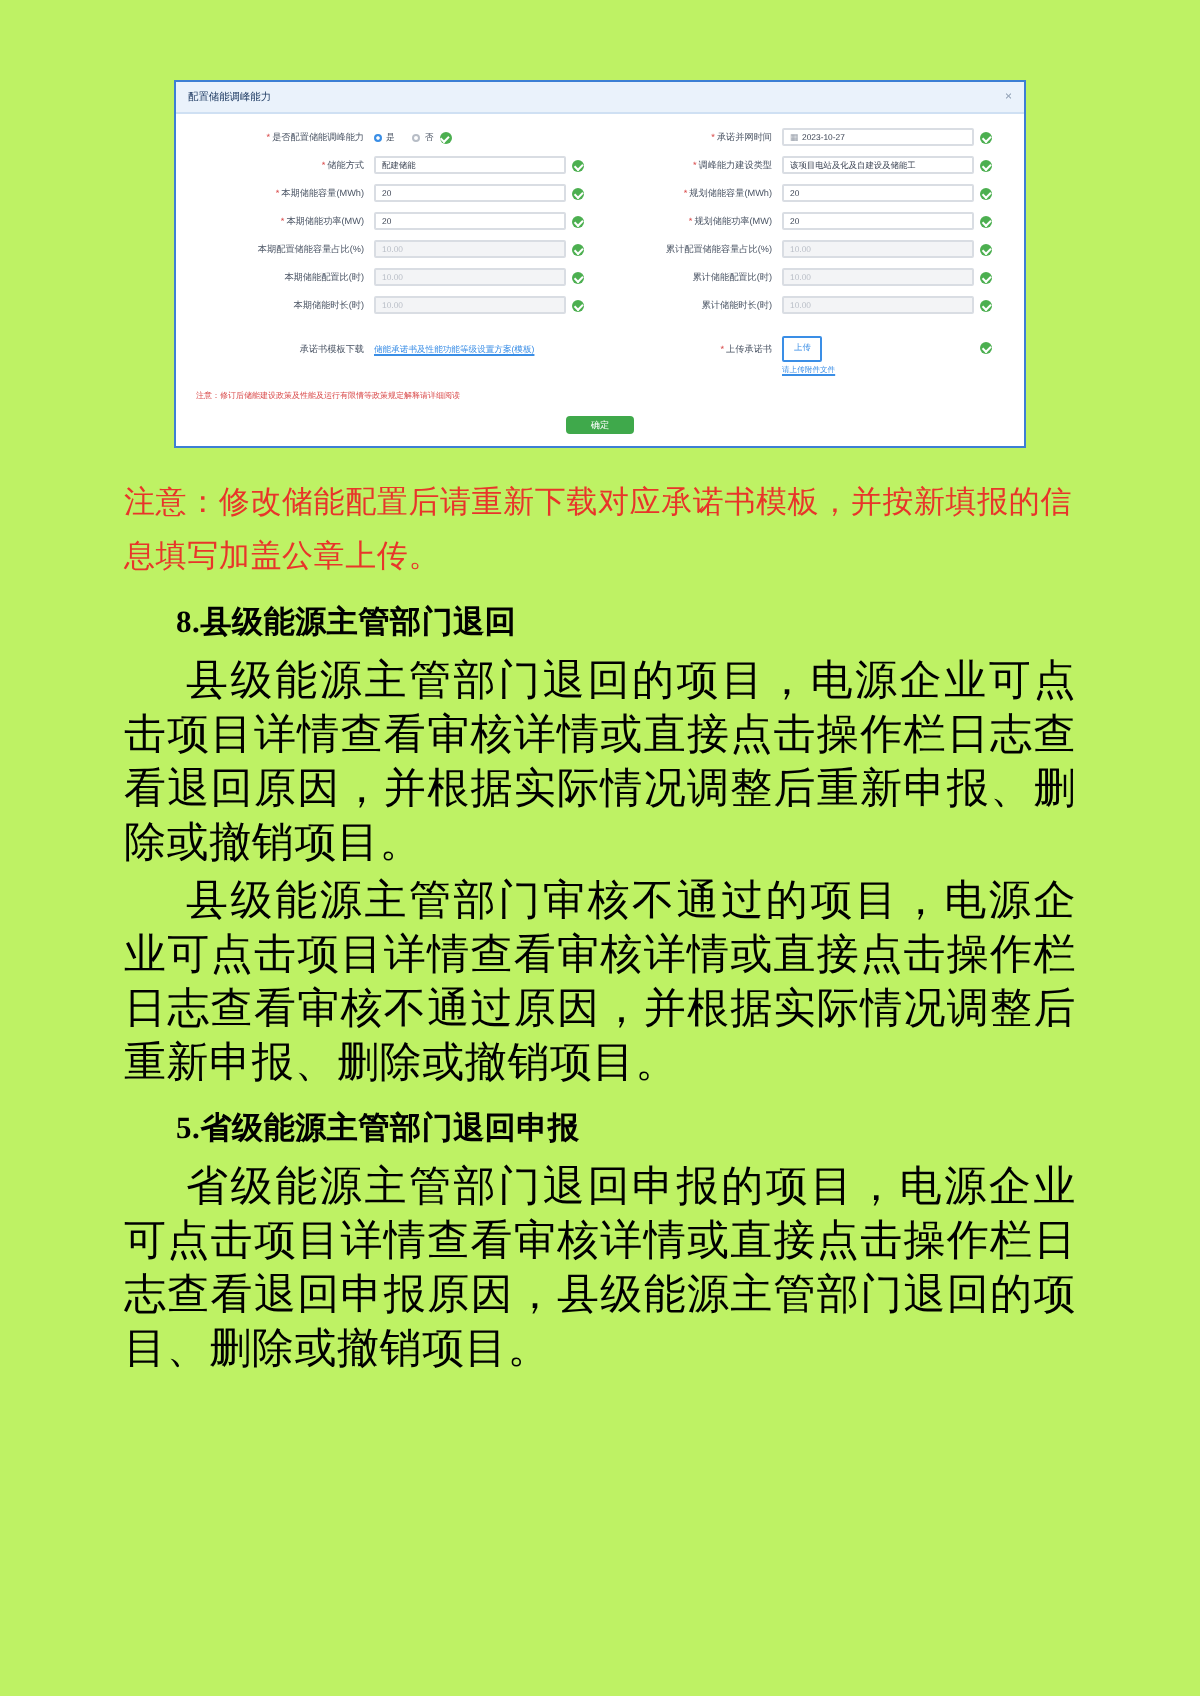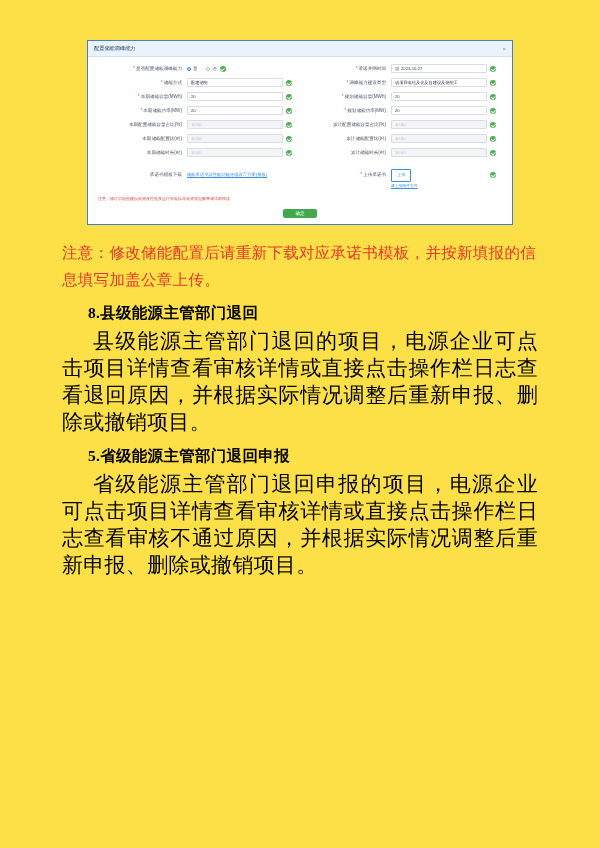--- a/index.html
+++ b/index.html
@@ -7,21 +7,21 @@
     padding: 0;
     background: #f0f0f0;
   }
   body {
     font-family: "Liberation Serif", serif;
   }
   .page {
     position: relative;
     width: 600px;
     height: 848px;
-    background: #fde047;
+    background: #bef264;
     overflow: hidden;
     box-sizing: border-box;
   }
   .content {
     position: absolute;
     left: 62px;
     top: 40px;
     width: 476px;
   }
 
@@ -327,18 +327,19 @@
       <div class="shot-footer">
         <span class="btn-green">确定</span>
       </div>
     </div>
 
     <div class="red-note">注意：修改储能配置后请重新下载对应承诺书模板，并按新填报的信息填写加盖公章上传。</div>
 
     <h3 class="head">8.县级能源主管部门退回</h3>
     <p class="para">县级能源主管部门退回的项目，电源企业可点击项目详情查看审核详情或直接点击操作栏日志查看退回原因，并根据实际情况调整后重新申报、删除或撤销项目。</p>
 
+    <p class="para">县级能源主管部门审核不通过的项目，电源企业可点击项目详情查看审核详情或直接点击操作栏日志查看审核不通过原因，并根据实际情况调整后重新申报、删除或撤销项目。</p>
 
     <h3 class="head">5.省级能源主管部门退回申报</h3>
-    <p class="para">省级能源主管部门退回申报的项目，电源企业可点击项目详情查看审核详情或直接点击操作栏日志查看审核不通过原因，并根据实际情况调整后重新申报、删除或撤销项目。</p>
+    <p class="para">省级能源主管部门退回申报的项目，电源企业可点击项目详情查看审核详情或直接点击操作栏日志查看退回申报原因，县级能源主管部门退回的项目、删除或撤销项目。</p>
   </div>
 
 </div>
 
 </body></html>

